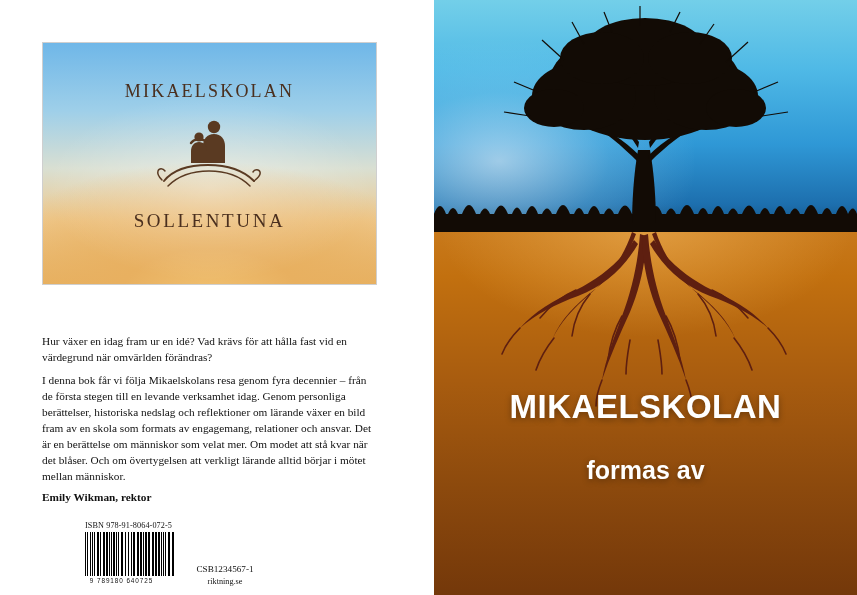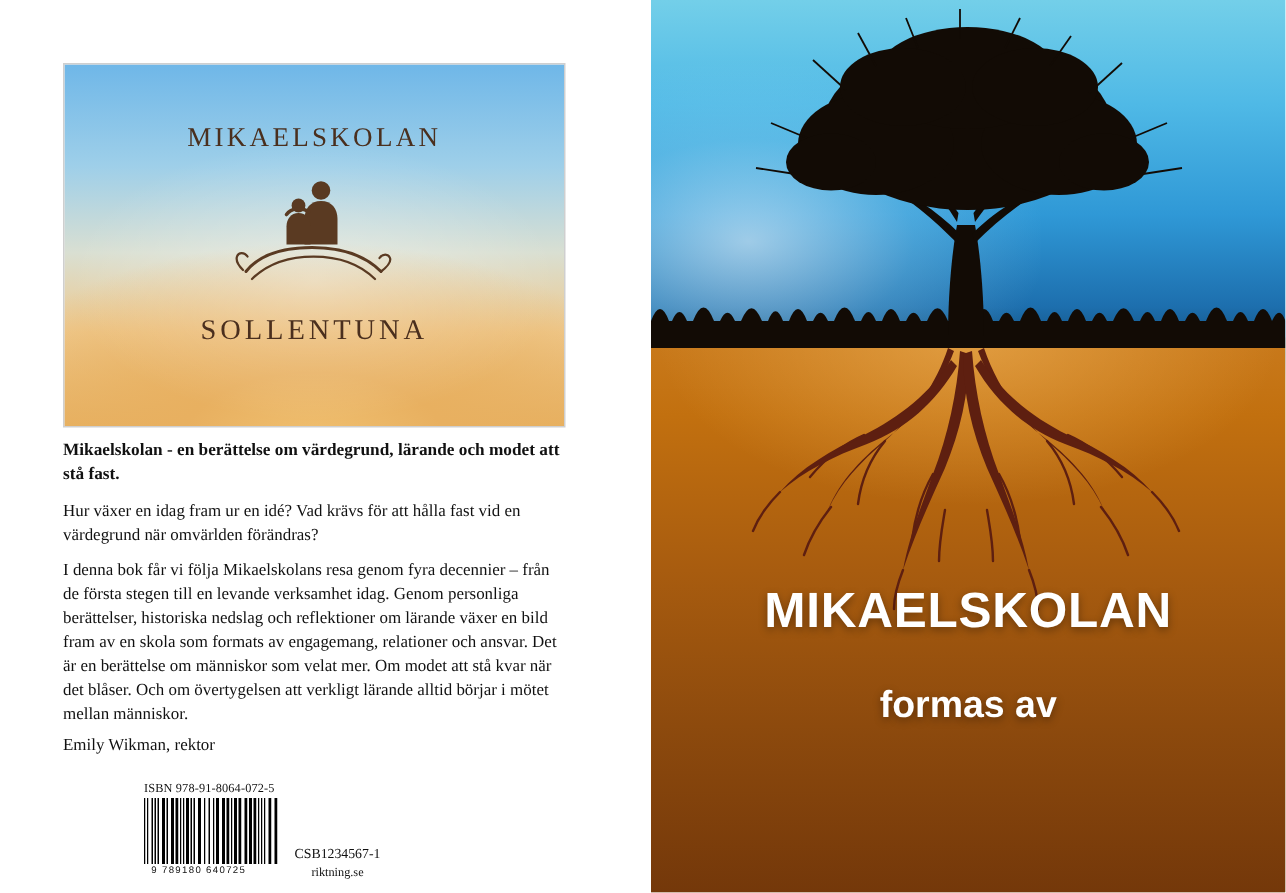--- a/index.html
+++ b/index.html
@@ -79,28 +79,28 @@
     color: #111111;
     text-align: left;
   }
   #back-para-1 { top: 333px; }
   #back-para-2 { top: 372px; }
   #back-author {
     position: absolute;
     left: 42px; top: 491px;
     width: 335px;
     font-size: 11.3px;
-    font-weight: normal;
+    font-weight: bold;
     color: #111111;
   }
 
   
   #barcode-block {
     position: absolute;
-    left: 69px; top: 521px;
+    left: 58px; top: 521px;
     width: 100px;
     padding-left: 27px;
   }
   #isbn-text {
     font-size: 8.2px;
     color: #111;
     text-align: center;
     margin-bottom: 2px;
     letter-spacing: 0.1px;
     white-space: nowrap;
@@ -219,21 +219,20 @@
             <path d="M18 71 C27 62 40 56 59 56 C78 56 91 62 100 71" stroke-width="1.5"></path>
             <path d="M12 65 C9 62 7 59 8 56 C9 53 13 53 15 56" stroke-width="1.5"></path>
             <path d="M104 66 C108 63 111 60 110 57 C109 54 105 54 103 57" stroke-width="1.5"></path>
           </g>
         </svg>
       </div>
 
       <div class="logo-word" id="logo-word-bottom">SOLLENTUNA</div>
     </div>
 
-    <div class="back-heading">Mikaelskolan - en berättelse om värdegrund, lärande och modet att stå fast.</div>
 
     <div class="back-para" id="back-para-1">Hur växer en idag fram ur en idé? Vad krävs för att hålla fast vid en värdegrund när omvärlden förändras?</div>
 
     <div class="back-para" id="back-para-2">I denna bok får vi följa Mikaelskolans resa genom fyra decennier – från de första stegen till en levande verksamhet idag. Genom personliga berättelser, historiska nedslag och reflektioner om lärande växer en bild fram av en skola som formats av engagemang, relationer och ansvar. Det är en berättelse om människor som velat mer. Om modet att stå kvar när det blåser. Och om övertygelsen att verkligt lärande alltid börjar i mötet mellan människor.</div>
 
     <div id="back-author">Emily Wikman, rektor</div>
 
     <div id="barcode-block">
       <div id="isbn-text">ISBN 978-91-8064-072-5</div>
       <div id="barcode-bars">

